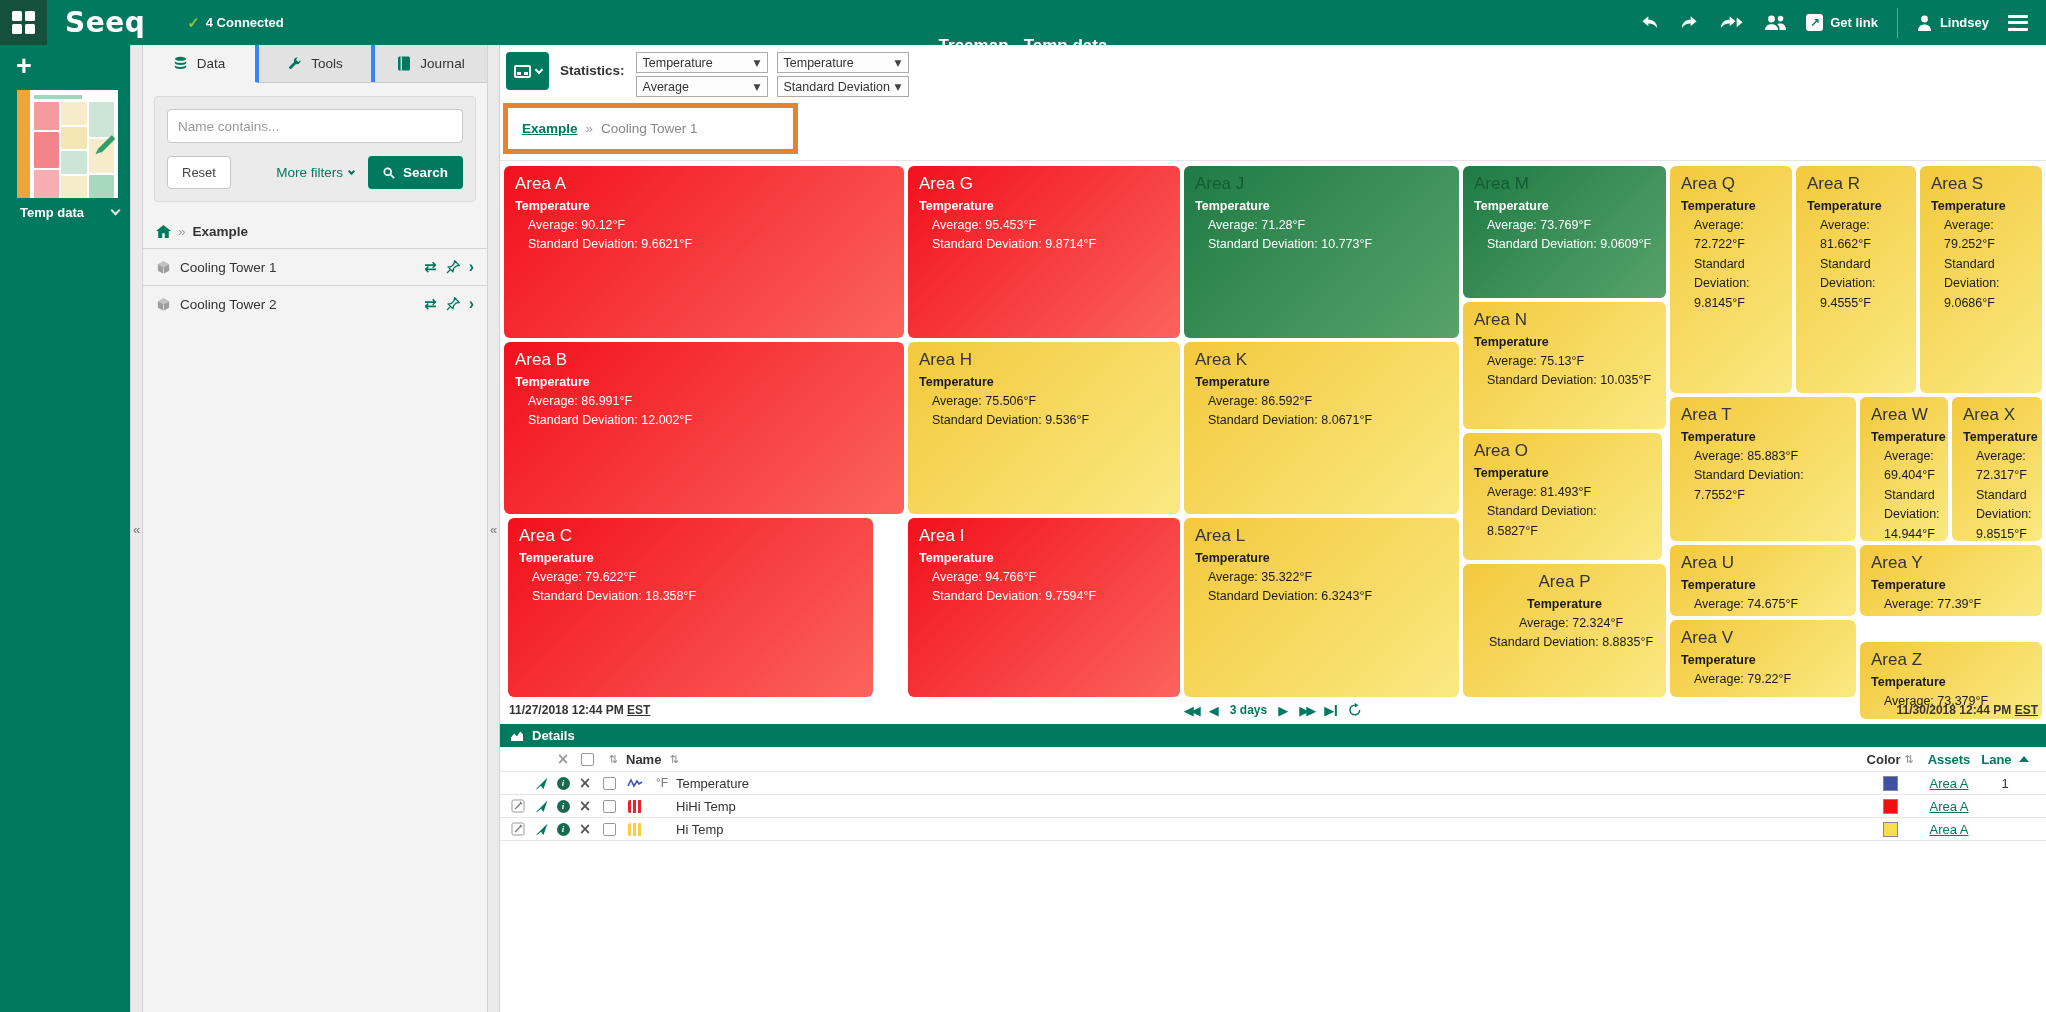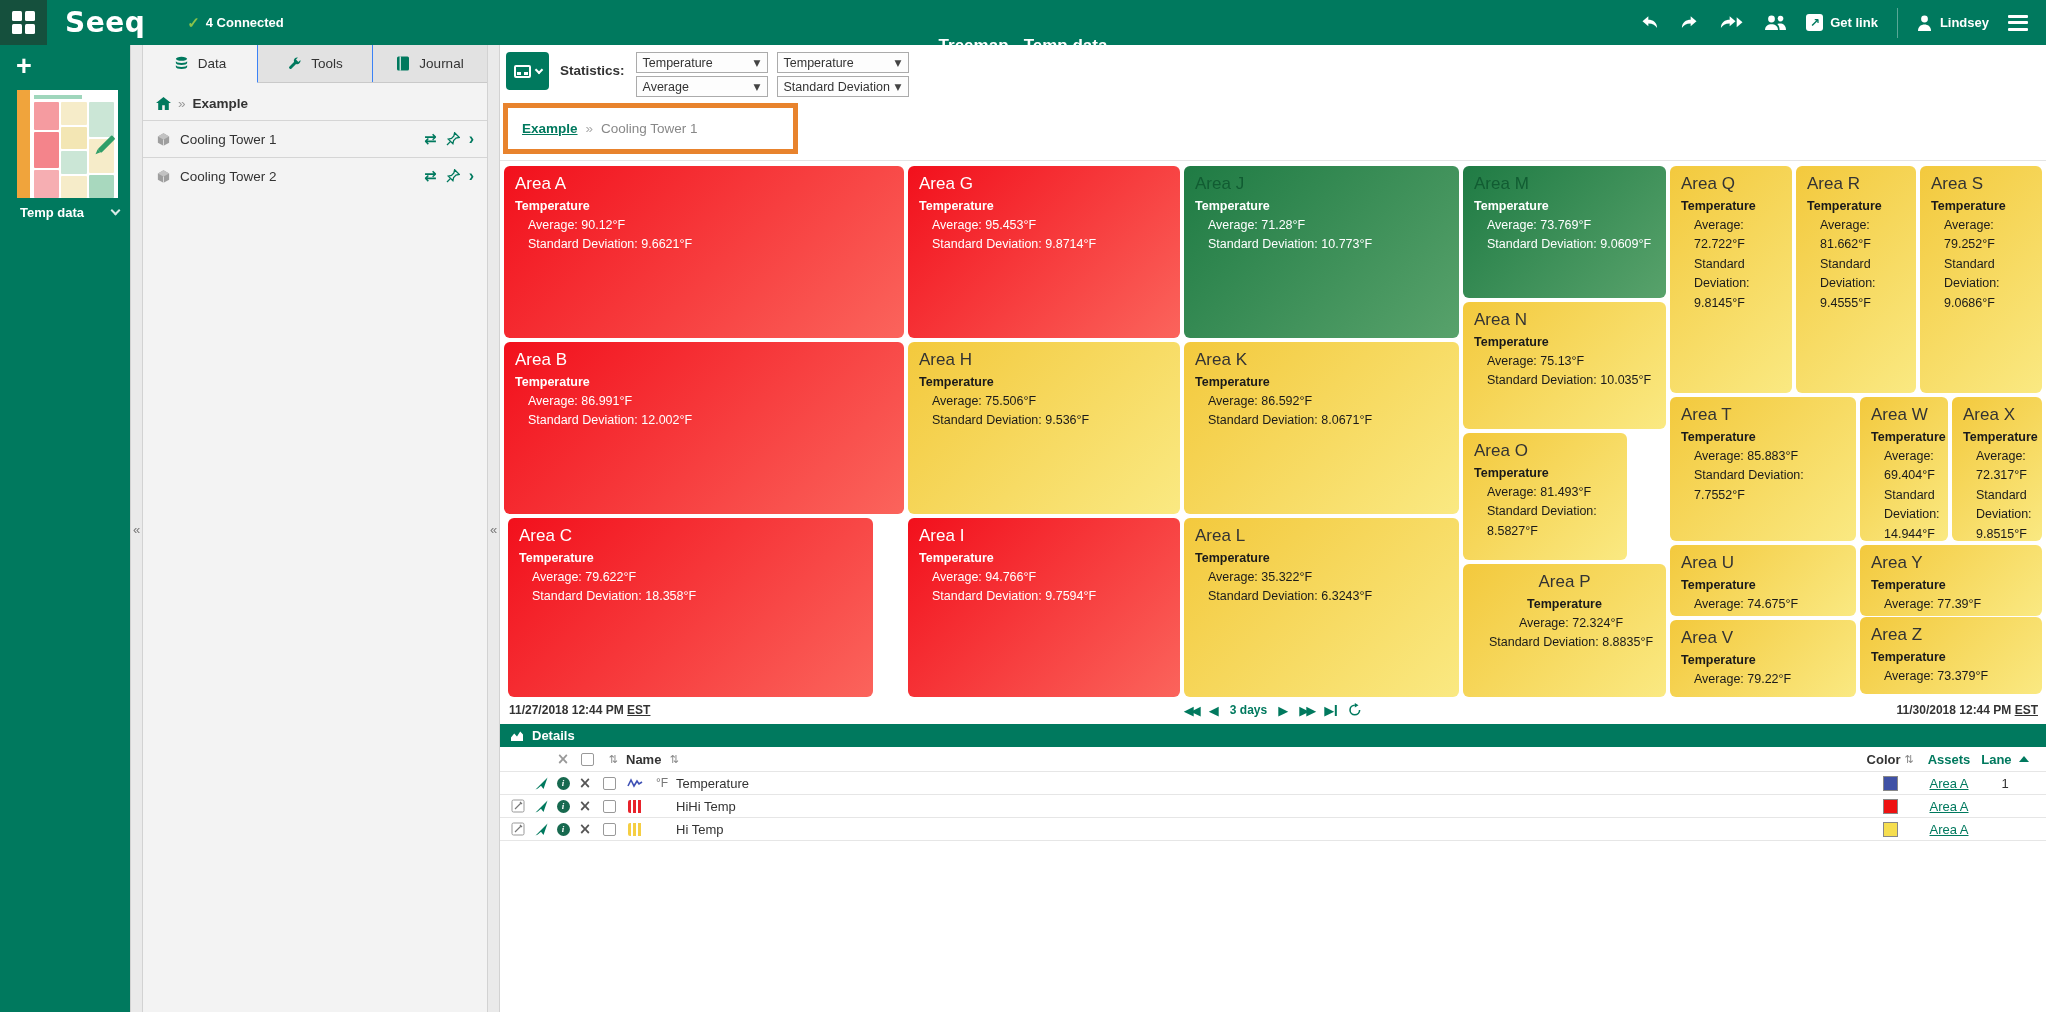--- a/index.html
+++ b/index.html
@@ -48,21 +48,21 @@
   .chev { width:7px; height:7px; border-right:2px solid currentColor; border-bottom:2px solid currentColor; transform:rotate(45deg); display:inline-block; }
   .thumb-label .chev { margin-left:28px; opacity:.85; margin-top:-4px;}
 
   
   .gutter { width:13px; background:#EAEAEA; border-left:1px solid #D2D2D2; border-right:1px solid #D2D2D2; position:relative; flex:none; cursor:pointer;}
   .gutter .collapse { position:absolute; top:50%; left:50%; transform:translate(-50%,-50%); color:#777; font-size:13px; }
 
   
   .side-panel { width:344px; background:#F3F3F3; flex:none; }
   .tabs { display:flex; background:#E2E2E2; height:38px; border-bottom:1px solid #C9C9C9; }
-  .tab { flex:1; display:flex; align-items:center; justify-content:center; gap:9px; font-size:13.5px; color:#333; border-right:1px solid #3b82f6; cursor:pointer; }
+  .tab { flex:1; display:flex; align-items:center; justify-content:center; gap:9px; font-size:13.5px; color:#333; border-right:4px solid #3b82f6; cursor:pointer; }
   .tab:last-child { border-right:none; }
   .tab.active { background:#F3F3F3; margin-bottom:-1px; border-bottom:1px solid #F3F3F3; }
   .search-card { margin:13px 11px; background:#EBEBEB; border:1px solid #DADADA; border-radius:4px; padding:12px; }
   .search-input { width:100%; height:34px; border:1px solid #C9C9C9; border-radius:4px; padding:0 10px; font-size:13.5px; color:#555; background:#fff; font-family:"Liberation Sans",sans-serif;}
   .search-input::placeholder { color:#999; }
   .search-row { display:flex; align-items:center; margin-top:13px; }
   .reset-btn { background:#fff; border:1px solid #C6C6C6; border-radius:4px; padding:8px 14px; font-size:13px; color:#444; cursor:pointer; font-family:inherit;}
   .more-filters { margin-left:auto; color:#00795E; font-size:13.5px; display:flex; align-items:center; gap:6px; cursor:pointer; }
   .more-filters .chev { width:5px; height:5px; margin-top:-3px;}
   .search-btn { margin-left:14px; background:#00795E; color:#fff; border:none; border-radius:4px; padding:9px 15px; font-size:13.5px; font-weight:600; display:flex; align-items:center; gap:8px; cursor:pointer; font-family:inherit;}
@@ -266,20 +266,37 @@
       </div>
       <div class="tab">
         <svg width="14" height="15" viewBox="0 0 14 15">
             <rect x="1" y="0.5" width="12" height="14" rx="1.5" fill="#00795E"></rect>
             <rect x="3.6" y="0.5" width="1.3" height="14" fill="#fff" opacity="0.85"></rect>
           </svg>
         <span>Journal</span>
       </div>
     </div>
 
+    <div class="search-card">
+      <input class="search-input" type="text" placeholder="Name contains..." style="">
+      <div class="search-row">
+        <button class="reset-btn">Reset</button>
+        <span class="more-filters">
+          <span>More filters</span>
+          <span class="chev"></span>
+        </span>
+        <button class="search-btn">
+          <svg width="12" height="12" viewBox="0 0 14 14" fill="none" stroke="#fff" stroke-width="2">
+              <circle cx="5.5" cy="5.5" r="4"></circle>
+              <path d="M8.8 8.8 L13 13"></path>
+            </svg>
+          <span>Search</span>
+        </button>
+      </div>
+    </div>
 
     <div class="tree">
       <div class="tree-home">
         <svg width="15" height="13" viewBox="0 0 15 13">
             <path d="M7.5 0 L15 6 H12.8 V13 H8.8 V8.3 H6.2 V13 H2.2 V6 H0 Z" fill="#00795E"></path>
           </svg>
         <span class="sep">»</span>
         <span>Example</span>
       </div>
       <div class="tree-item">
@@ -418,21 +435,21 @@
           <div class="tile-signal">Temperature</div>
           <div class="tile-stat">Average: 73.769°F</div>
           <div class="tile-stat">Standard Deviation: 9.0609°F</div>
         </div>
         <div class="tile yellow" style="left: 959px; top: 136px; width: 203px; height: 127px;">
           <div class="tile-title">Area N</div>
           <div class="tile-signal">Temperature</div>
           <div class="tile-stat">Average: 75.13°F</div>
           <div class="tile-stat">Standard Deviation: 10.035°F</div>
         </div>
-        <div class="tile yellow" style="left: 959px; top: 267px; width: 164px; height: 127px;">
+        <div class="tile yellow" style="left: 959px; top: 267px; width: 199px; height: 127px;">
           <div class="tile-title">Area O</div>
           <div class="tile-signal">Temperature</div>
           <div class="tile-stat">Average: 81.493°F</div>
           <div class="tile-stat">Standard Deviation: 8.5827°F</div>
         </div>
         <div class="tile yellow" style="left: 959px; top: 398px; width: 203px; height: 133px; text-align: center;">
           <div class="tile-title">Area P</div>
           <div class="tile-signal">Temperature</div>
           <div class="tile-stat">Average: 72.324°F</div>
           <div class="tile-stat">Standard Deviation: 8.8835°F</div>
@@ -481,21 +498,21 @@
         <div class="tile yellow" style="left: 1356px; top: 379px; width: 182px; height: 71px;">
           <div class="tile-title">Area Y</div>
           <div class="tile-signal">Temperature</div>
           <div class="tile-stat">Average: 77.39°F</div>
         </div>
         <div class="tile yellow" style="left: 1166px; top: 454px; width: 186px; height: 77px;">
           <div class="tile-title">Area V</div>
           <div class="tile-signal">Temperature</div>
           <div class="tile-stat">Average: 79.22°F</div>
         </div>
-        <div class="tile yellow" style="left: 1356px; top: 451px; width: 182px; height: 77px;">
+        <div class="tile yellow" style="left: 1356px; top: 476px; width: 182px; height: 77px;">
           <div class="tile-title">Area Z</div>
           <div class="tile-signal">Temperature</div>
           <div class="tile-stat">Average: 73.379°F</div>
         </div>
       </div>
 
     <div class="timebar">
       <span class="time-text">
         <span>11/27/2018 12:44 PM</span>
         <span class="tz">EST</span>

